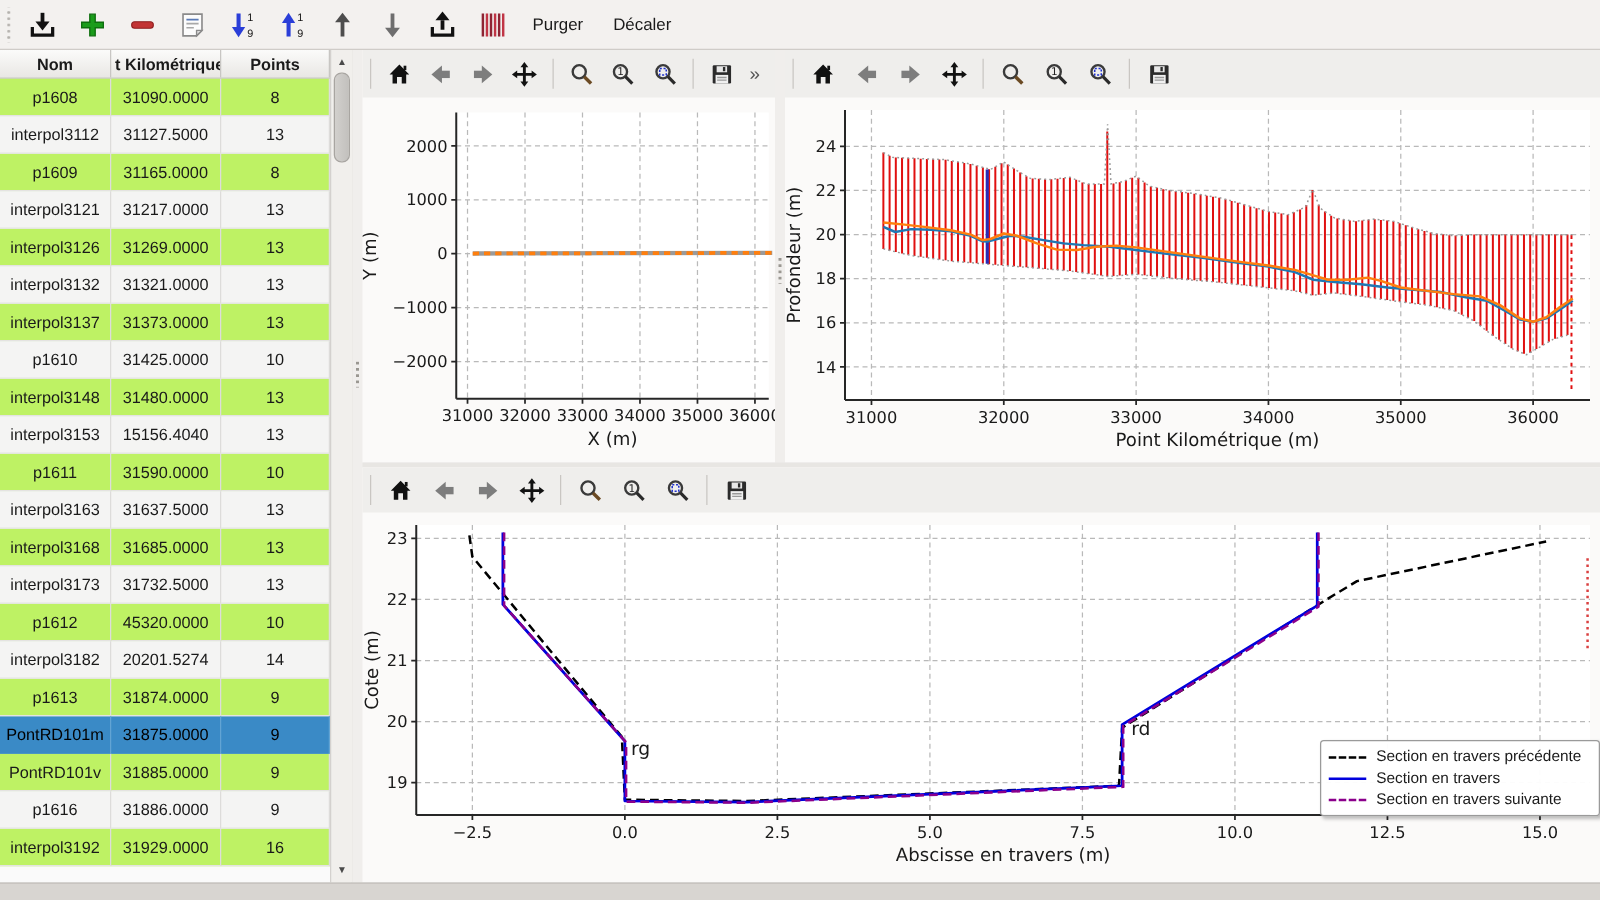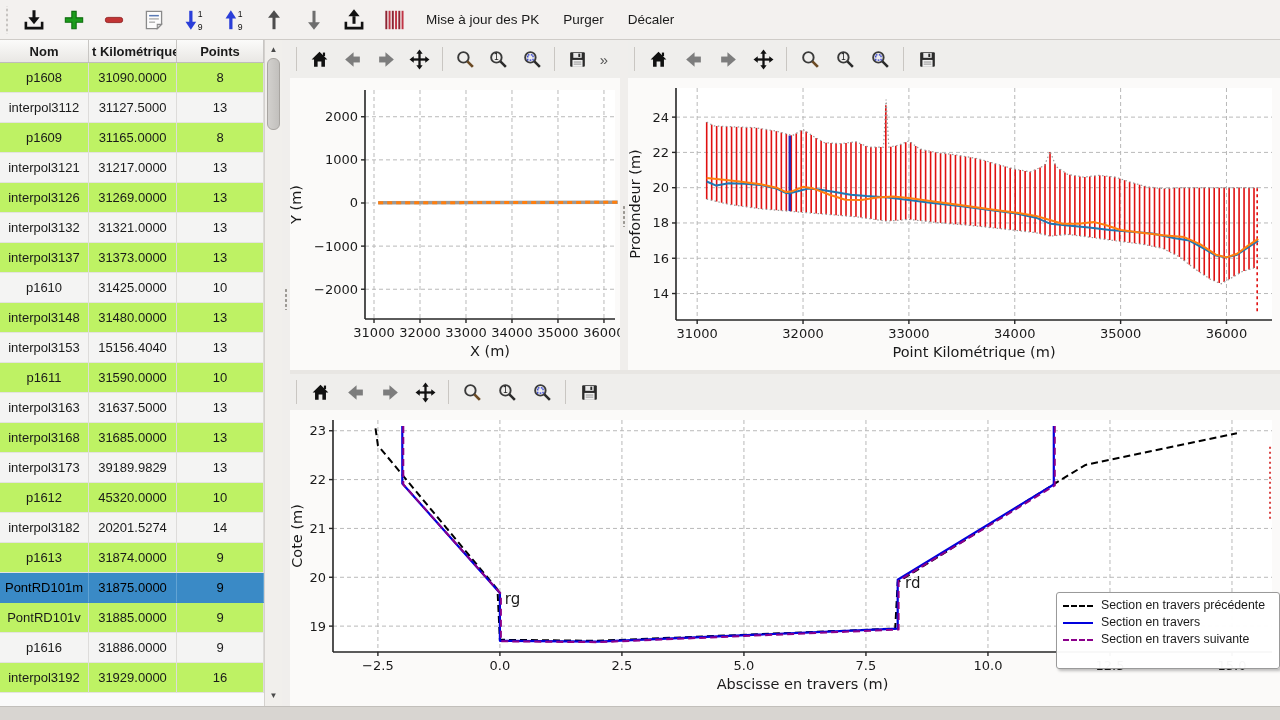--- a/index.html
+++ b/index.html
@@ -50,21 +50,21 @@
   .nav-toolbar{height:38px;background:#efeeec;display:flex;align-items:center;gap:11px;padding:0 6px;box-sizing:border-box;}
   #section-pane .nav-toolbar{height:36px;}
   .nav-sep{width:1px;height:24px;background:#c9c6c2;}
   .nbtn{width:24px;height:26px;border:none;background:transparent;display:flex;align-items:center;justify-content:center;padding:0;}
   .nav-overflow{margin-left:auto;font-size:15px;color:#555;padding-right:6px;}
   .figure{display:block;}
   .chart text{font-family:"DejaVu Sans","Liberation Sans",sans-serif;fill:#1a1a1a;}
   
   #legend{position:absolute;left:766px;top:218px;width:224px;box-sizing:border-box;background:rgba(255,255,255,0.96);
           border:1px solid #9a9a9a;border-radius:3px;box-shadow:2px 2px 3px rgba(0,0,0,0.25);
-          padding:4px 8px 20px 6px;font-size:12.3px;line-height:17px;}
+          padding:4px 8px 4px 6px;font-size:12.3px;line-height:17px;}
   .leg-row{display:flex;align-items:center;white-space:nowrap;}
   .sw{display:inline-block;width:30px;height:0;margin-right:8px;flex:none;}
   .sw-prev{border-top:2.5px dashed #000000;}
   .sw-cur{border-top:2.5px solid #0000dd;}
   .sw-next{border-top:2.5px dashed #8b008b;}
   
   #statusbar{position:absolute;left:0;top:706px;width:1280px;height:14px;background:#d8d5d1;border-top:1px solid #c2bfbb;}
 </style>
 </head>
 <body>
@@ -139,21 +139,20 @@
       <svg width="26" height="26" viewBox="0 0 24 24">
         <rect x="4" y="3.5" width="1.8" height="17" fill="#8e2433"></rect>
         <rect x="7" y="3.5" width="1.8" height="17" fill="#c03545"></rect>
         <rect x="10" y="3.5" width="1.8" height="17" fill="#8e2433"></rect>
         <rect x="13" y="3.5" width="1.8" height="17" fill="#c03545"></rect>
         <rect x="16" y="3.5" width="1.8" height="17" fill="#8e2433"></rect>
         <rect x="19" y="3.5" width="1.8" height="17" fill="#c03545"></rect>
       </svg>
     </button>
 
-    <button class="txtbtn">Mise à jour des PK</button>
     <button class="txtbtn">Purger</button>
     <button class="txtbtn">Décaler</button>
   </div>
 
   <div id="left-pane">
     <div id="grid-table">
       <div class="thead">
         <div class="th">Nom</div>
         <div class="th left">t Kilométrique</div>
         <div class="th">Points</div>
@@ -219,21 +218,21 @@
             <div class="td">31637.5000</div>
             <div class="td">13</div>
           </div>
           <div class="trow">
             <div class="td">interpol3168</div>
             <div class="td">31685.0000</div>
             <div class="td">13</div>
           </div>
           <div class="trow">
             <div class="td">interpol3173</div>
-            <div class="td">39189.9829</div>
+            <div class="td">31732.5000</div>
             <div class="td">13</div>
           </div>
           <div class="trow">
             <div class="td">p1612</div>
             <div class="td">45320.0000</div>
             <div class="td">10</div>
           </div>
           <div class="trow">
             <div class="td">interpol3182</div>
             <div class="td">20201.5274</div>

